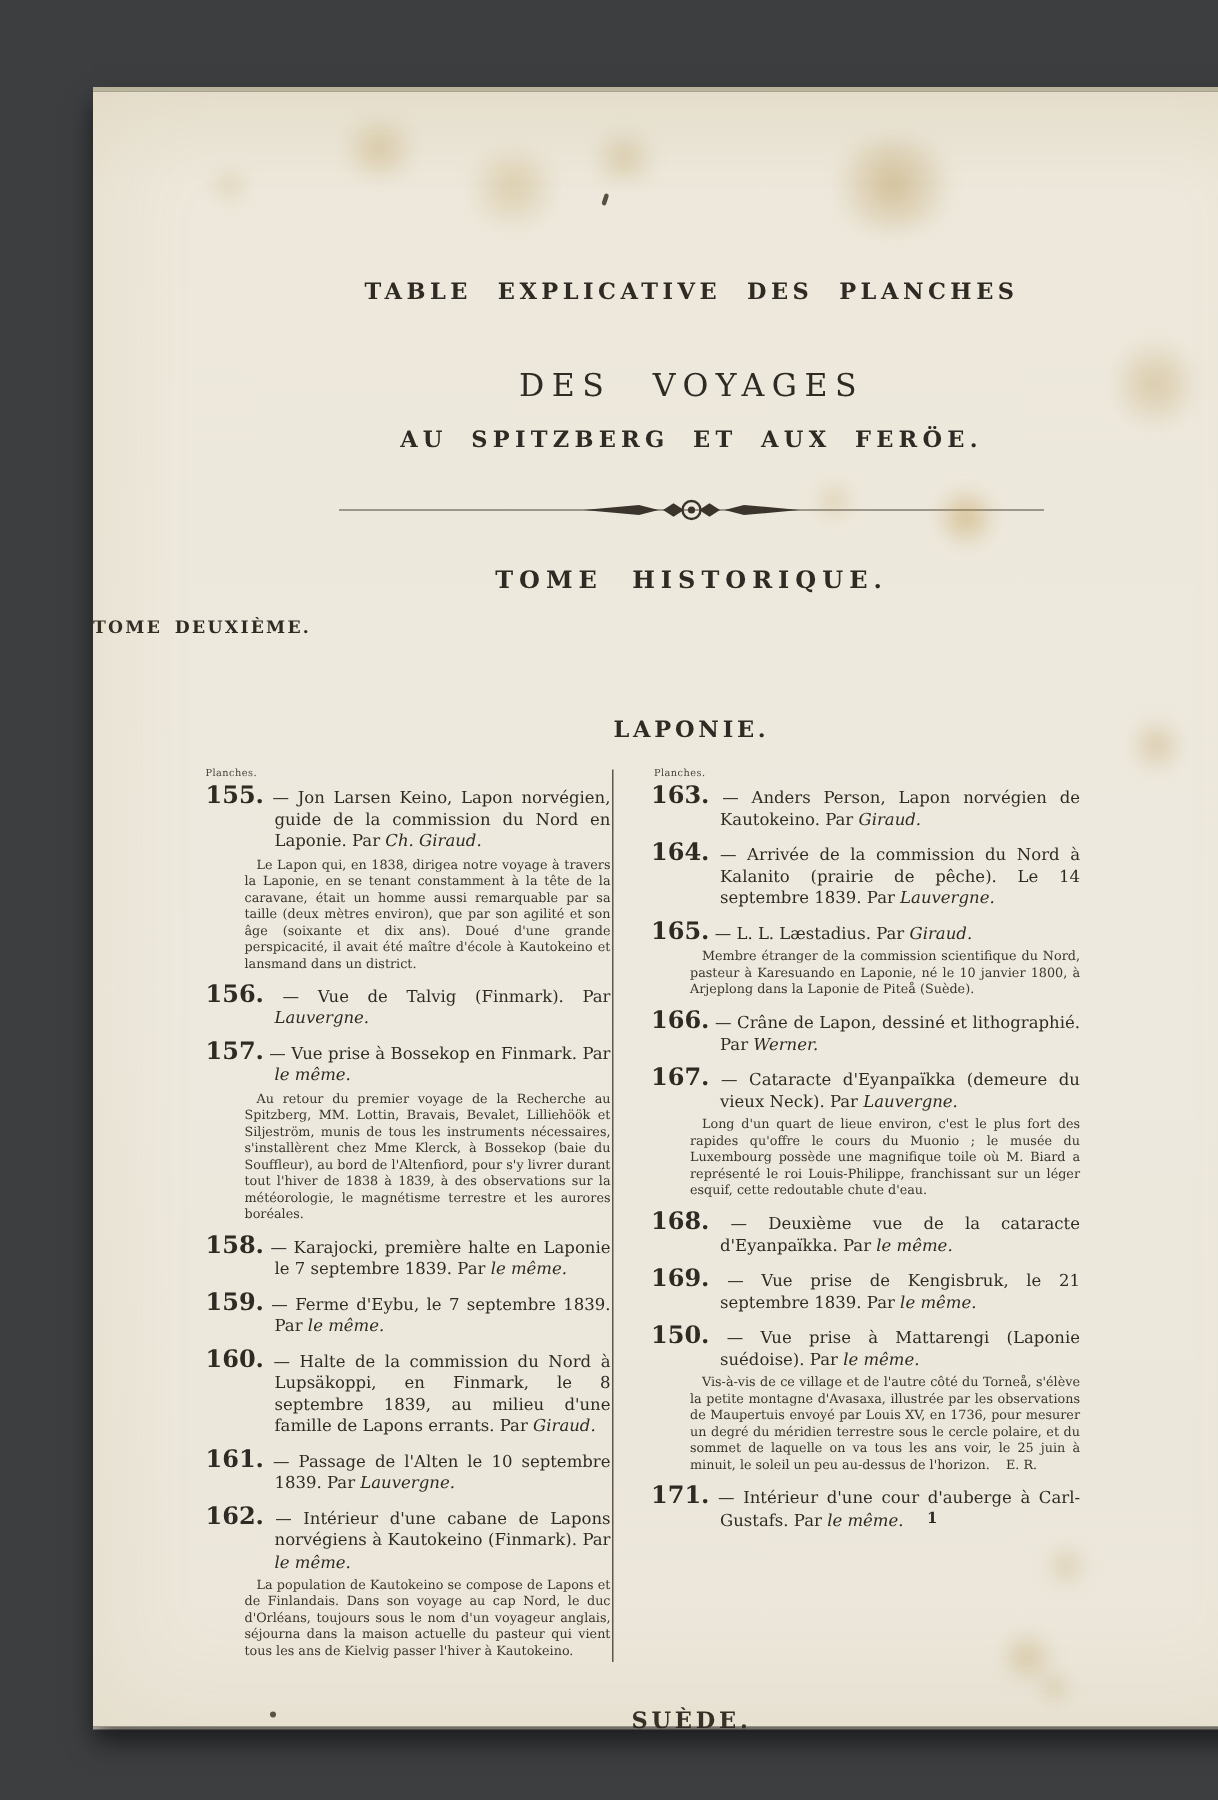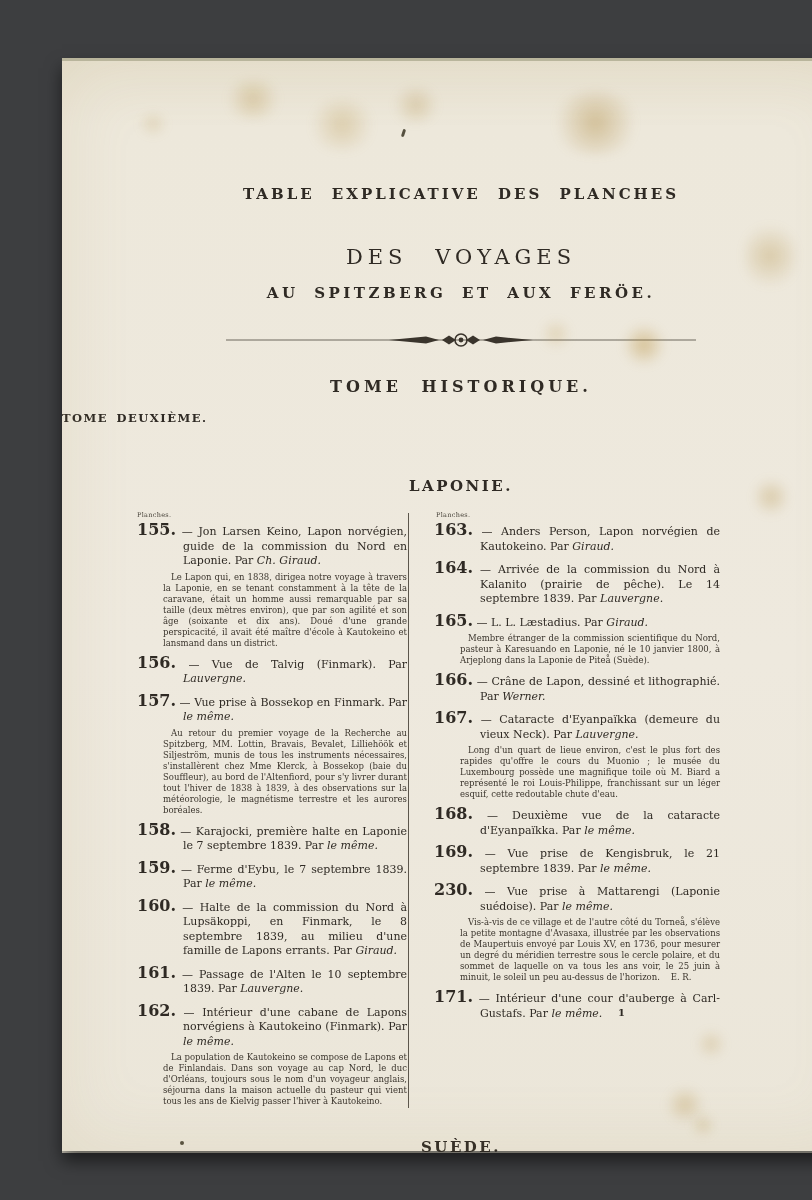--- a/index.html
+++ b/index.html
@@ -235,21 +235,21 @@
             <div class="entry">
               <p class="entry-line">
                 <span class="num">169.</span>
                 <span>— Vue prise de Kengisbruk, le 21 septembre 1839. Par</span>
                 <span class="author">le même.</span>
               </p>
             </div>
 
             <div class="entry">
               <p class="entry-line">
-                <span class="num">230.</span>
+                <span class="num">150.</span>
                 <span>— Vue prise à Mattarengi (Laponie suédoise). Par</span>
                 <span class="author">le même.</span>
               </p>
               <p class="note">Vis-à-vis de ce village et de l'autre côté du Torneå, s'élève la petite montagne d'Avasaxa, illustrée par les observations de Maupertuis envoyé par Louis XV, en 1736, pour mesurer un degré du méridien terrestre sous le cercle polaire, et du sommet de laquelle on va tous les ans voir, le 25 juin à minuit, le soleil un peu au-dessus de l'horizon.&nbsp;&nbsp;&nbsp;&nbsp;E. R.</p>
             </div>
 
             <div class="entry">
               <p class="entry-line">
                 <span class="num">171.</span>
                 <span>— Intérieur d'une cour d'auberge à Carl-Gustafs. Par</span>

